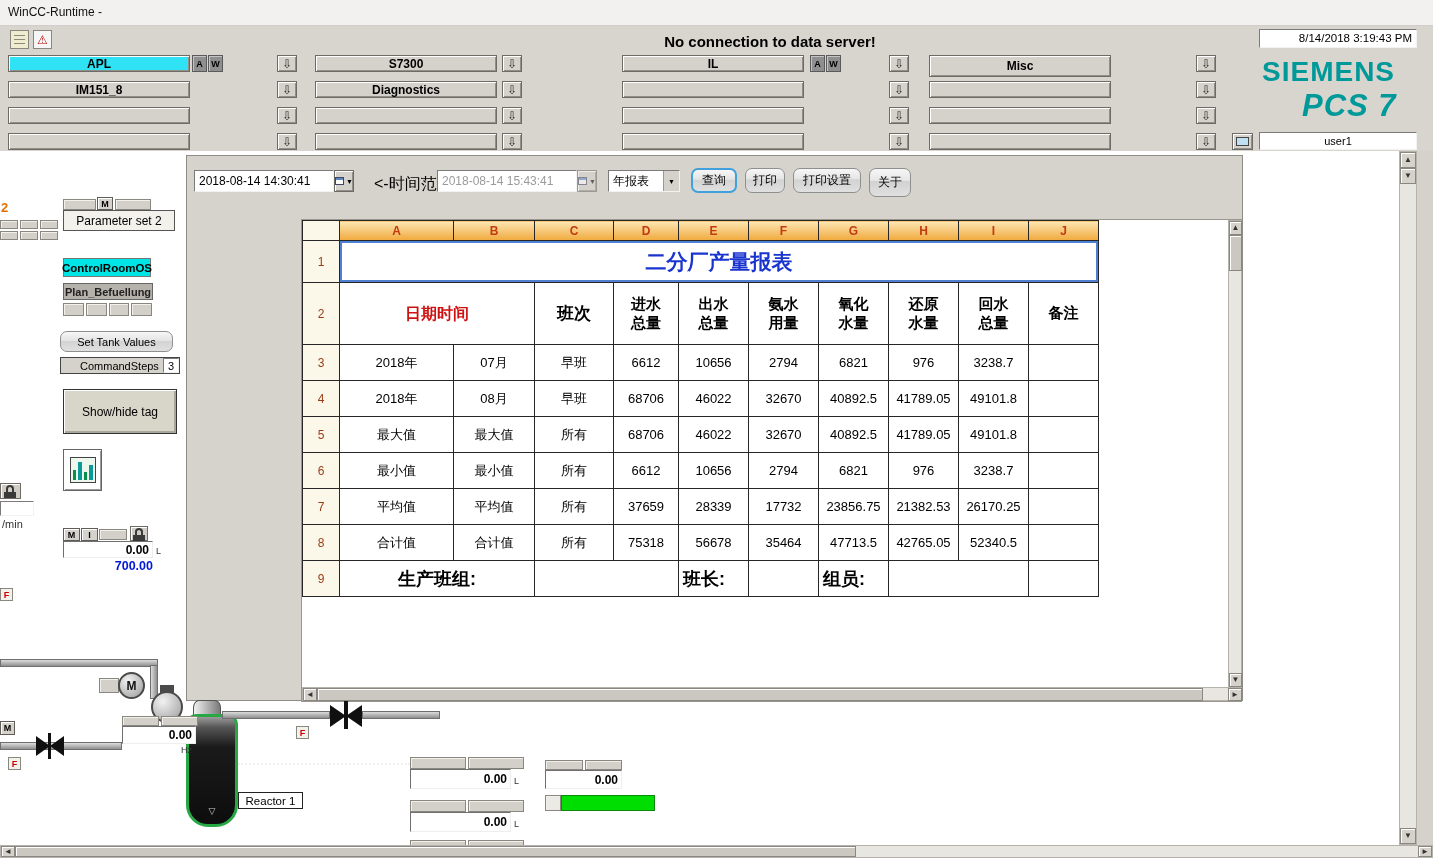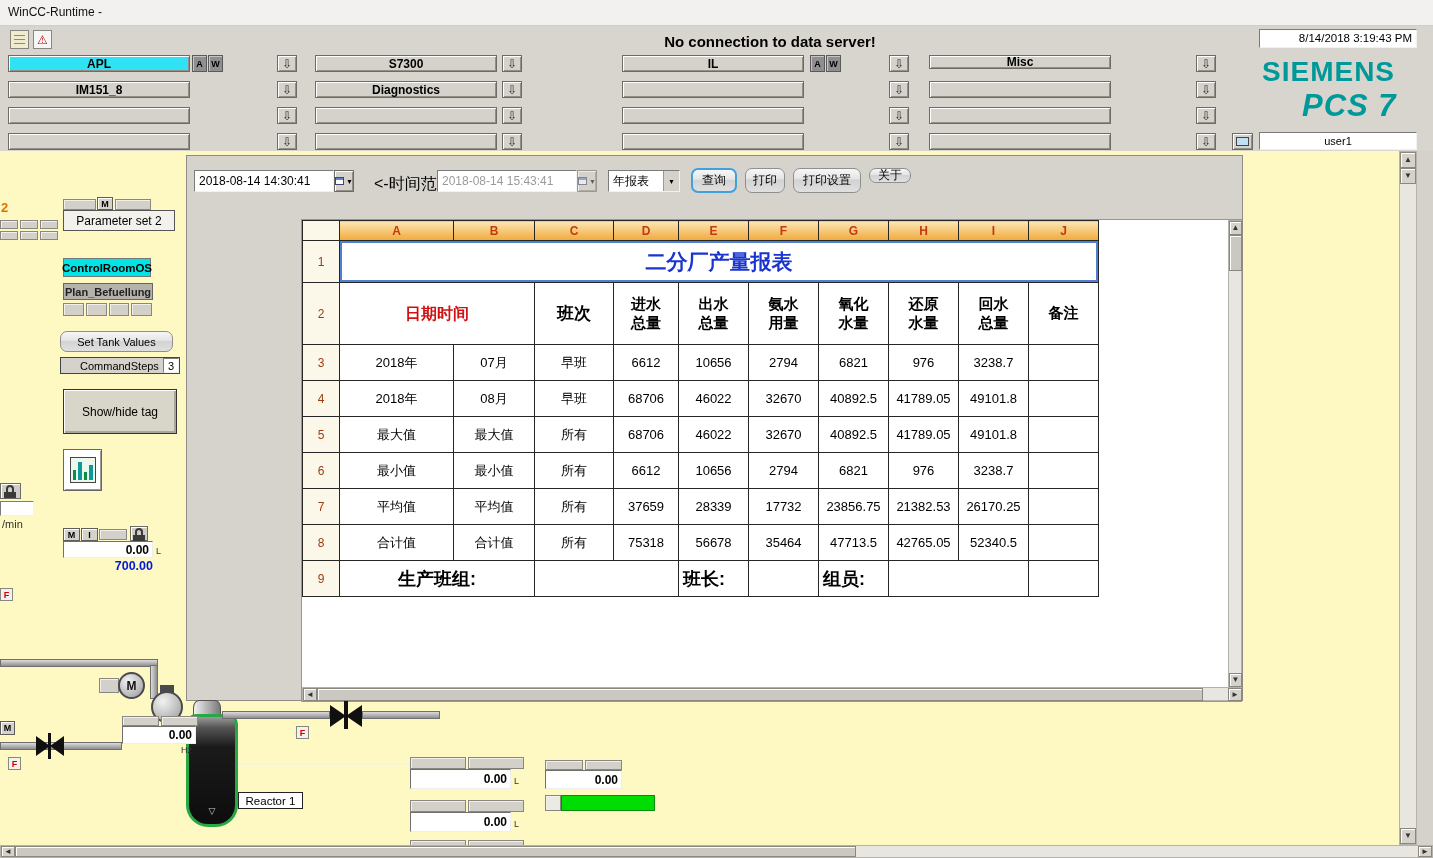--- a/index.html
+++ b/index.html
@@ -1,18 +1,18 @@
 <!DOCTYPE html>
 <html><head>
 <meta charset="utf-8">
 <style>
   * { box-sizing: border-box; margin:0; padding:0; }
   html,body { background:#9a9a9a; }
   body { font-family:"Liberation Sans",sans-serif; }
-  .screen { position:relative; width:1433px; height:858px; background:#fef9c3; overflow:hidden; font-family:"Liberation Sans",sans-serif; }
+  .screen { position:relative; width:1433px; height:858px; background:#ffffff; overflow:hidden; font-family:"Liberation Sans",sans-serif; }
   .abs { position:absolute; }
 
   .titlebar { left:0; top:0; width:1433px; height:26px; background:#f2f1ef; border-bottom:1px solid #cfcecb; font-size:12px; color:#111; line-height:25px; padding-left:8px; }
   .topzone { left:0; top:26px; width:1433px; height:125px; background:#d8d5ce; }
 
   .btn3d { background:#d5d2cb; border:1px solid #6e6b66; box-shadow: inset 1px 1px 0 #ffffff, inset -1px -1px 0 #928f88; font-size:12px; font-weight:bold; color:#000; display:flex; align-items:center; justify-content:center; overflow:hidden; }
   .apl { background:#2fe3f5; }
   .awbtn { background:#8f8f8f; border:1px solid #5a5a5a; box-shadow: inset 1px 1px 0 #c4c4c4; font-size:9px; font-weight:bold; display:flex; align-items:center; justify-content:center; }
   .arrowglyph { font-size:12px; font-weight:normal; color:#2a2a2a; line-height:1; }
 
@@ -100,21 +100,21 @@
       <span class="arrowglyph">⇩</span>
     </div>
 
   <div class="abs btn3d" style="left:622px;top:55px;width:182px;height:17px;">IL</div>
   <div class="abs awbtn" style="left:810px;top:55px;width:15px;height:17px;">A</div>
   <div class="abs awbtn" style="left:826px;top:55px;width:15px;height:17px;">W</div>
   <div class="abs btn3d" style="left:889px;top:55px;width:20px;height:17px;">
       <span class="arrowglyph">⇩</span>
     </div>
 
-  <div class="abs btn3d" style="left:929px;top:55px;width:182px;height:14px;">Misc</div>
+  <div class="abs btn3d" style="left:929px;top:55px;width:182px;height:22px;">Misc</div>
   <div class="abs btn3d" style="left:1196px;top:55px;width:20px;height:17px;">
       <span class="arrowglyph">⇩</span>
     </div>
 
   <div class="abs btn3d" style="left:8px;top:81px;width:182px;height:17px;">IM151_8</div>
   <div class="abs btn3d" style="left:277px;top:81px;width:20px;height:17px;">
       <span class="arrowglyph">⇩</span>
     </div>
   <div class="abs btn3d" style="left:315px;top:81px;width:182px;height:17px;">Diagnostics</div>
   <div class="abs btn3d" style="left:502px;top:81px;width:20px;height:17px;">
@@ -247,21 +247,21 @@
     </div>
 
     <div class="abs sunken" style="left:421px;top:14px;width:72px;height:22px;display:flex;align-items:center;">
       <span style="flex:1;font-size:12px;padding-left:4px;">年报表</span>
       <span style="width:16px;height:100%;background:#d5d2cb;border-left:1px solid #999;display:flex;align-items:center;justify-content:center;font-size:7px;">▼</span>
     </div>
 
     <div class="abs btn7 focus" style="left:504px;top:12px;width:46px;height:25px;">查询</div>
     <div class="abs btn7" style="left:558px;top:12px;width:40px;height:25px;">打印</div>
     <div class="abs btn7" style="left:606px;top:12px;width:68px;height:25px;">打印设置</div>
-    <div class="abs btn7" style="left:682px;top:12px;width:42px;height:15px;">关于</div>
+    <div class="abs btn7" style="left:682px;top:12px;width:42px;height:29px;">关于</div>
 
 
     <div class="abs" style="left:114px;top:63px;width:941px;height:483px;background:#fff;border:1px solid #9a978f;">
 
       <table class="sheet" style="position:absolute;left:0;top:0;width:796px;">
         <colgroup>
           <col style="width:37px">
             <col style="width:114px">
             <col style="width:81px">
             <col style="width:79px">

